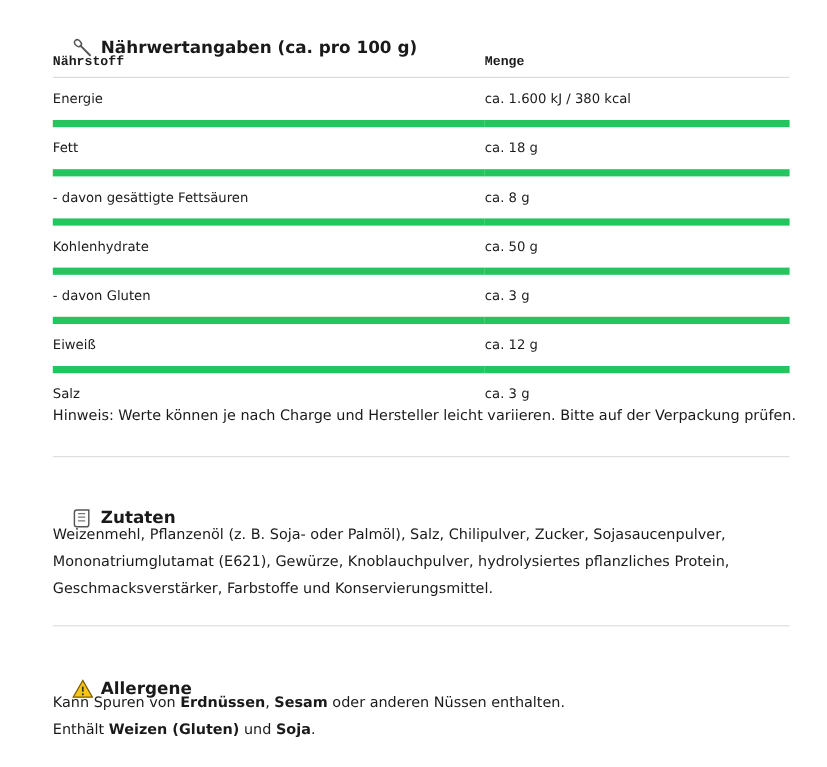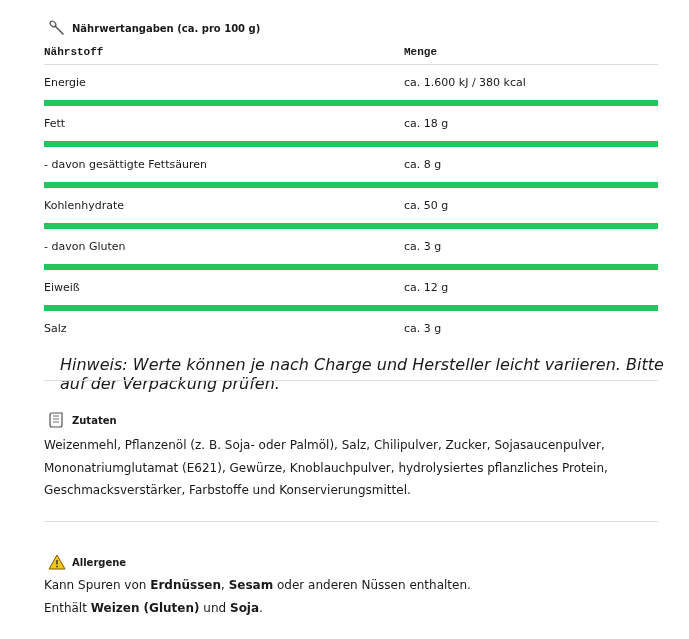--- a/index.html
+++ b/index.html
@@ -1,26 +1,26 @@
 <!DOCTYPE html>
 <html><head>
 <meta charset="utf-8">
 <style>
   html, body { margin:0; padding:0; background:#ffffff; }
   body { width:689px; height:639px; overflow:hidden; font-family:"DejaVu Sans", sans-serif; color:#1a1a1a; }
   .page { position:relative; padding:0 31px 0 44px; }
-  .section-title { display:flex; align-items:center; gap:6px; font-weight:bold; font-size:10px; margin:4px; }
+  .section-title { display:flex; align-items:center; gap:6px; font-weight:bold; font-size:14px; margin:16px; }
   .icon { display:inline-block; width:18px; height:18px; }
   h2.nutri-title { position:absolute; top:15px; left:44px; }
   table { position:absolute; top:40px; left:44px; width:614px; border-collapse:collapse; font-size:11px; }
   th { text-align:left; font-weight:bold; font-size:11px; height:24px; padding:0; border-bottom:1.5px solid #dcdcdc; vertical-align:middle;font-family:Liberation Mono, monospace; }
   td { height:35px; padding:0; border-bottom:6px solid #22c55e; vertical-align:middle; }
   tr:last-child td { border-bottom:none; }
   .col1 { width:360px; }
-  .note { position:absolute; top:339px; left:44px; font-style:italic; font-size:16px; margin:16px; }
+  .note { position:absolute; top:339px; left:44px; font-size:12px; margin:0; }
   hr { position:absolute; left:44px; width:614px; margin:0; border:0; border-top:1.5px solid #dedede; }
   .hr1 { top:380px; }
   .hr2 { top:521px; }
   .zutaten-title { position:absolute; top:407px; left:44px; }
   .zutaten-text { position:absolute; top:434px; left:44px; width:590px; font-size:12px; line-height:22.5px; margin:0; }
   .allergen-title { position:absolute; top:549px; left:44px;align-items:center; }
   .allergen-text { position:absolute; top:574px; left:44px; font-size:12px; line-height:22.5px; margin:0; }
   b { font-weight:bold; }
 </style>
 </head>

